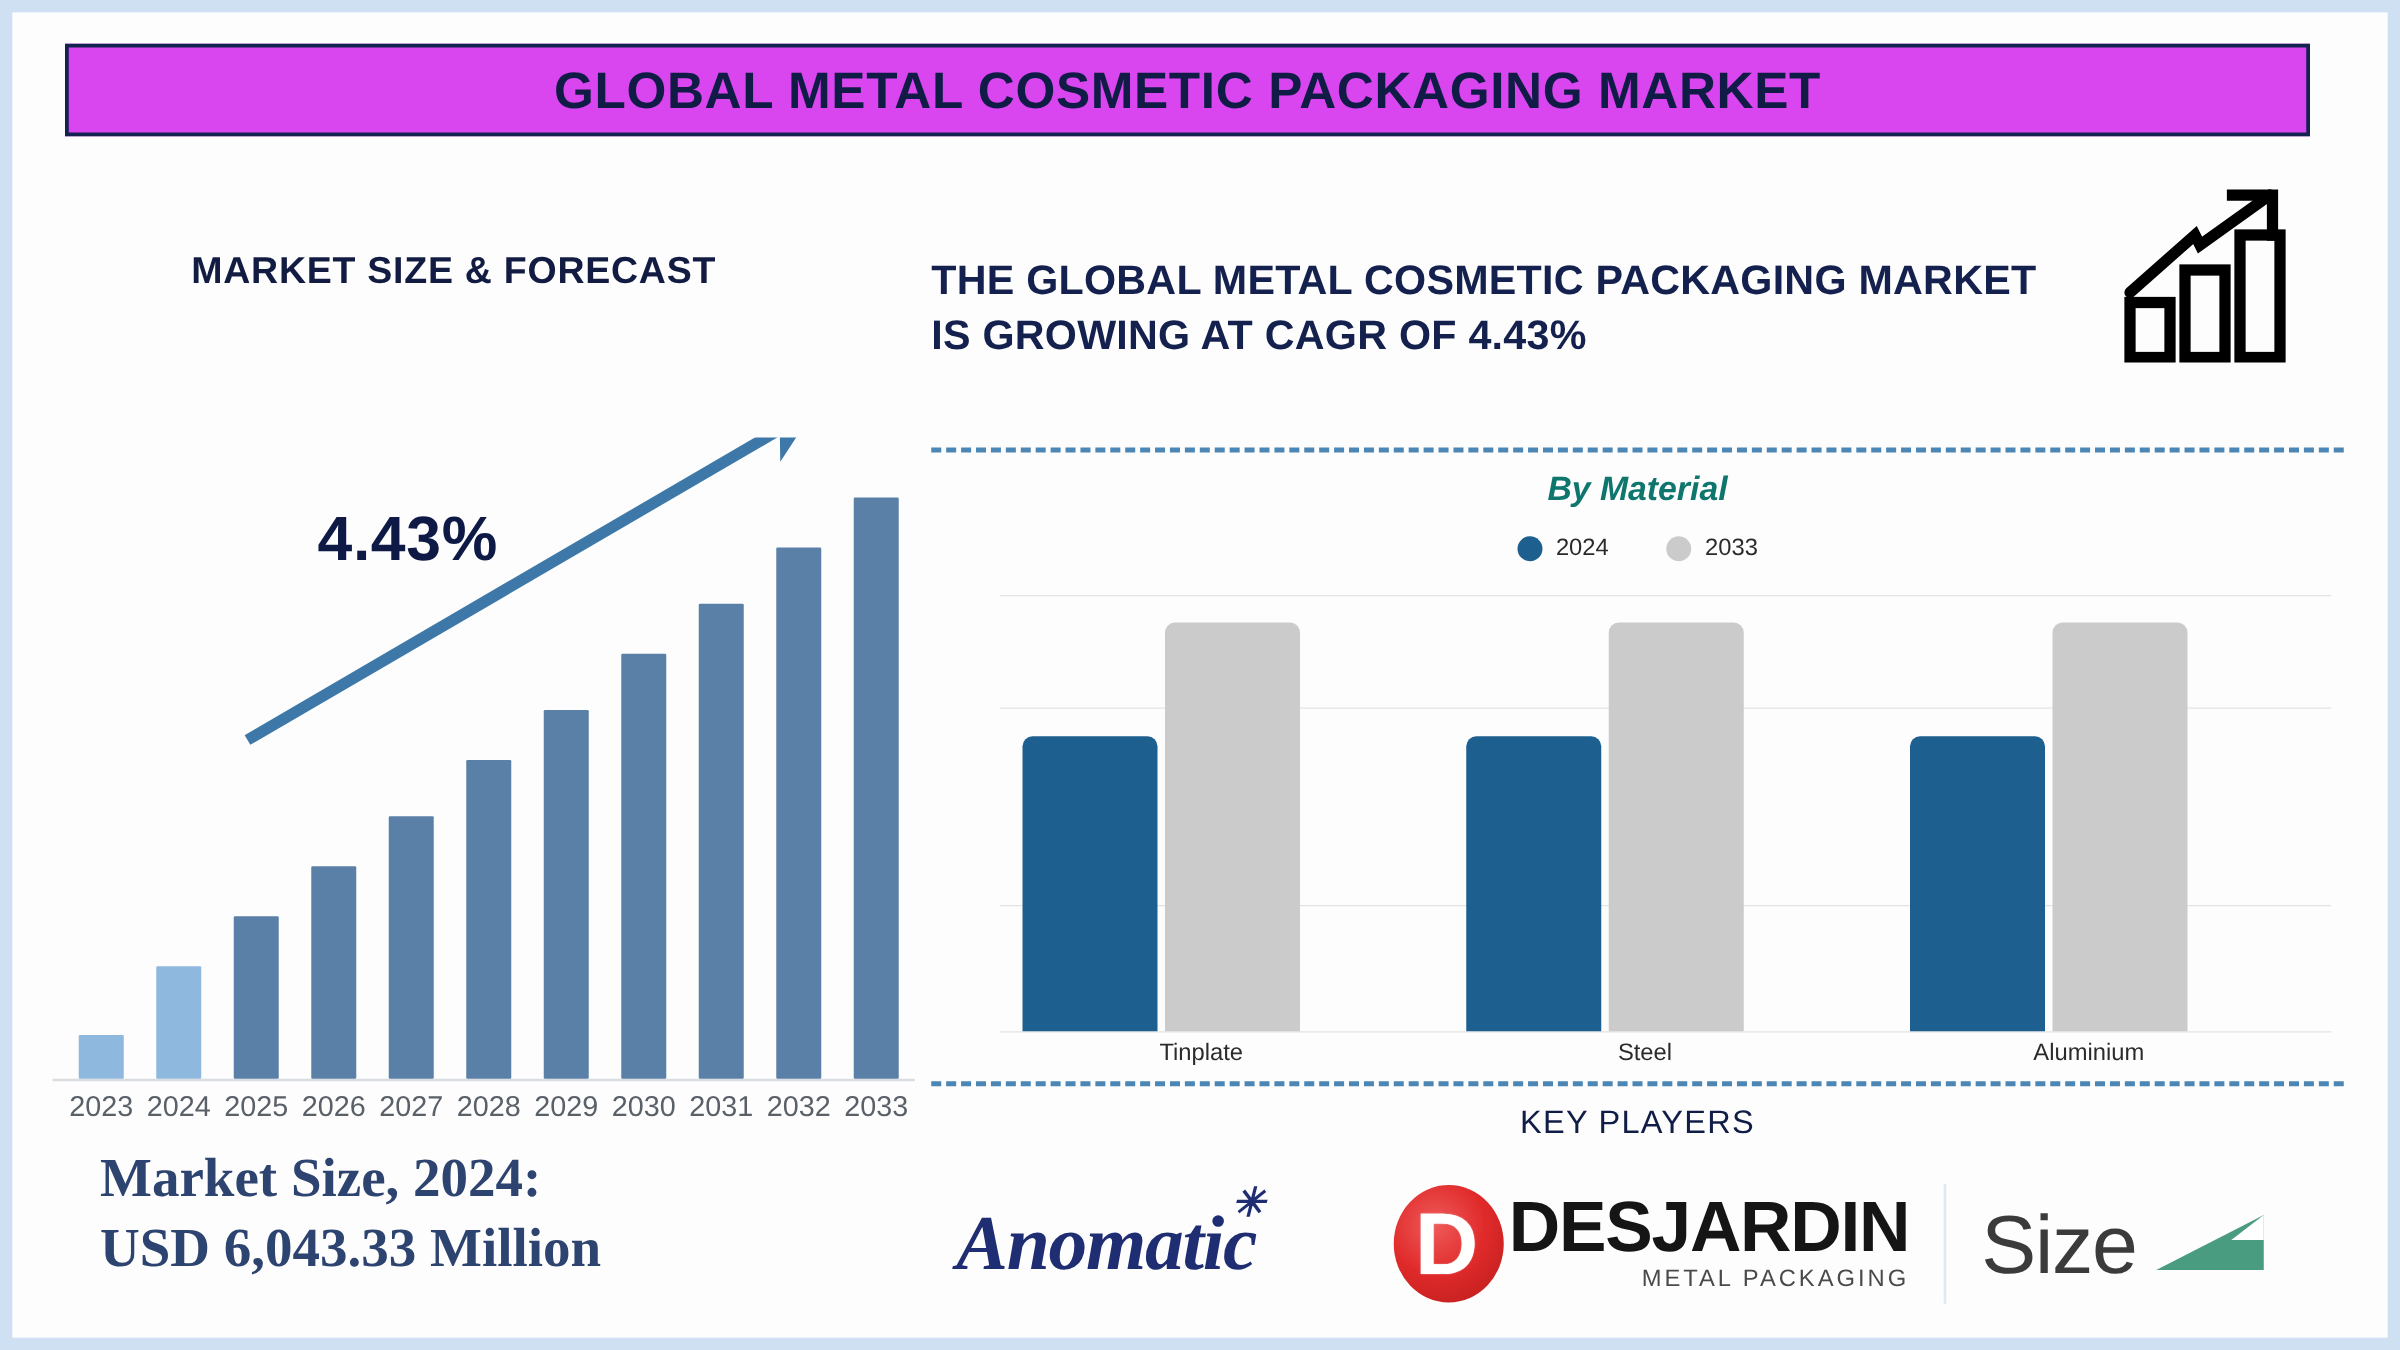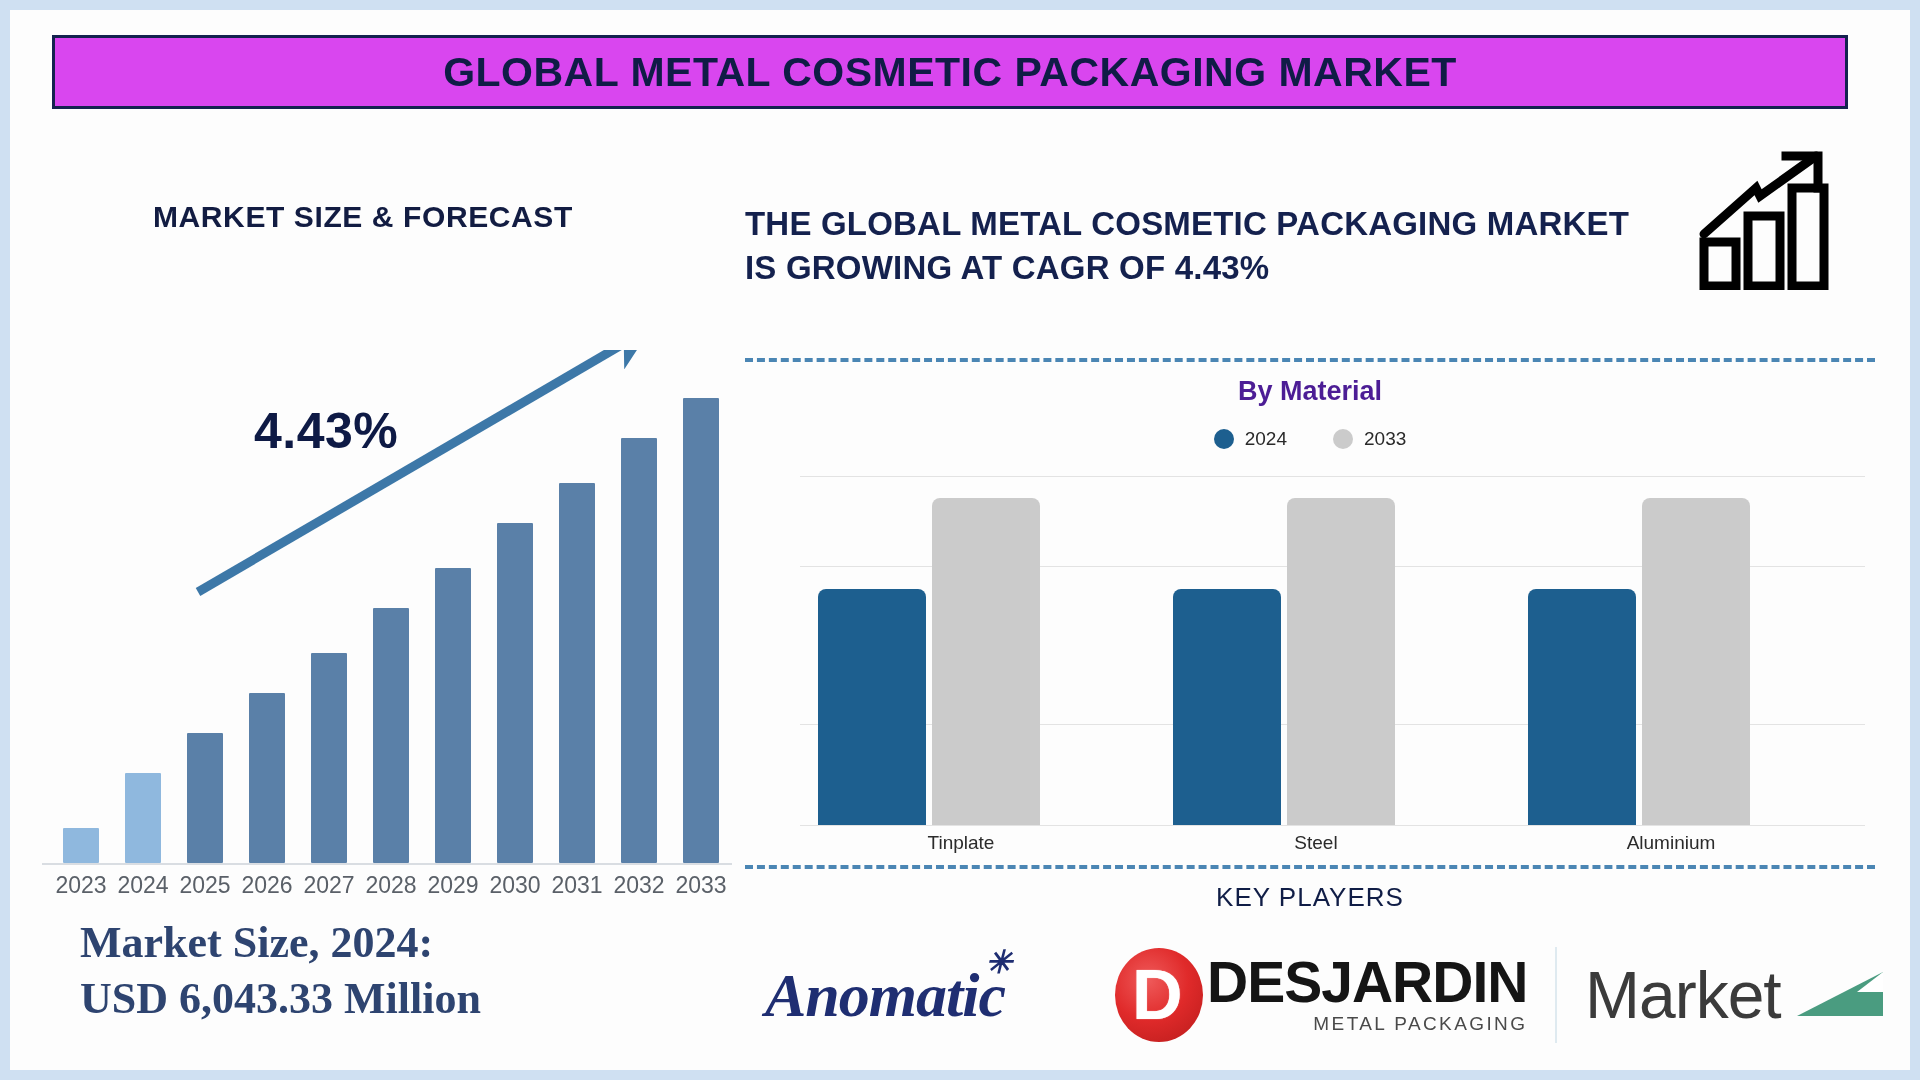--- a/index.html
+++ b/index.html
@@ -157,21 +157,22 @@
   .dash-bottom { left: 735px; top: 855px; width: 1130px; }
 
   .by-material {
     position: absolute;
     left: 735px;
     top: 366px;
     width: 1130px;
     text-align: center;
     font-size: 27px;
     font-weight: bold;
-    color: #4c1d95;
+    color: #0f766e;
+    font-style: italic;
   }
   .legend {
     position: absolute;
     left: 735px;
     top: 418px;
     width: 1130px;
     display: flex;
     justify-content: center;
     align-items: center;
     gap: 46px;
@@ -437,21 +438,21 @@
 
       <div class="logo logo-anomatic">
         <div class="anomatic-text">
           <span>Anomatic</span>
           <span class="anomatic-star">✳</span>
         </div>
       </div>
 
       <div class="logo logo-aptar">
         <div class="aptar-rule"></div>
-        <div class="aptar-text">Market</div>
+        <div class="aptar-text">Size</div>
         <div class="aptar-mark">
           <svg width="92" height="50" viewBox="0 0 92 50">
             <path d="M2 46 L88 2 L88 46 Z" fill="#4a9c80"></path>
             <path d="M62 22 L88 2 L88 22 Z" fill="#ffffff"></path>
           </svg>
         </div>
       </div>
 
     </div>
 

